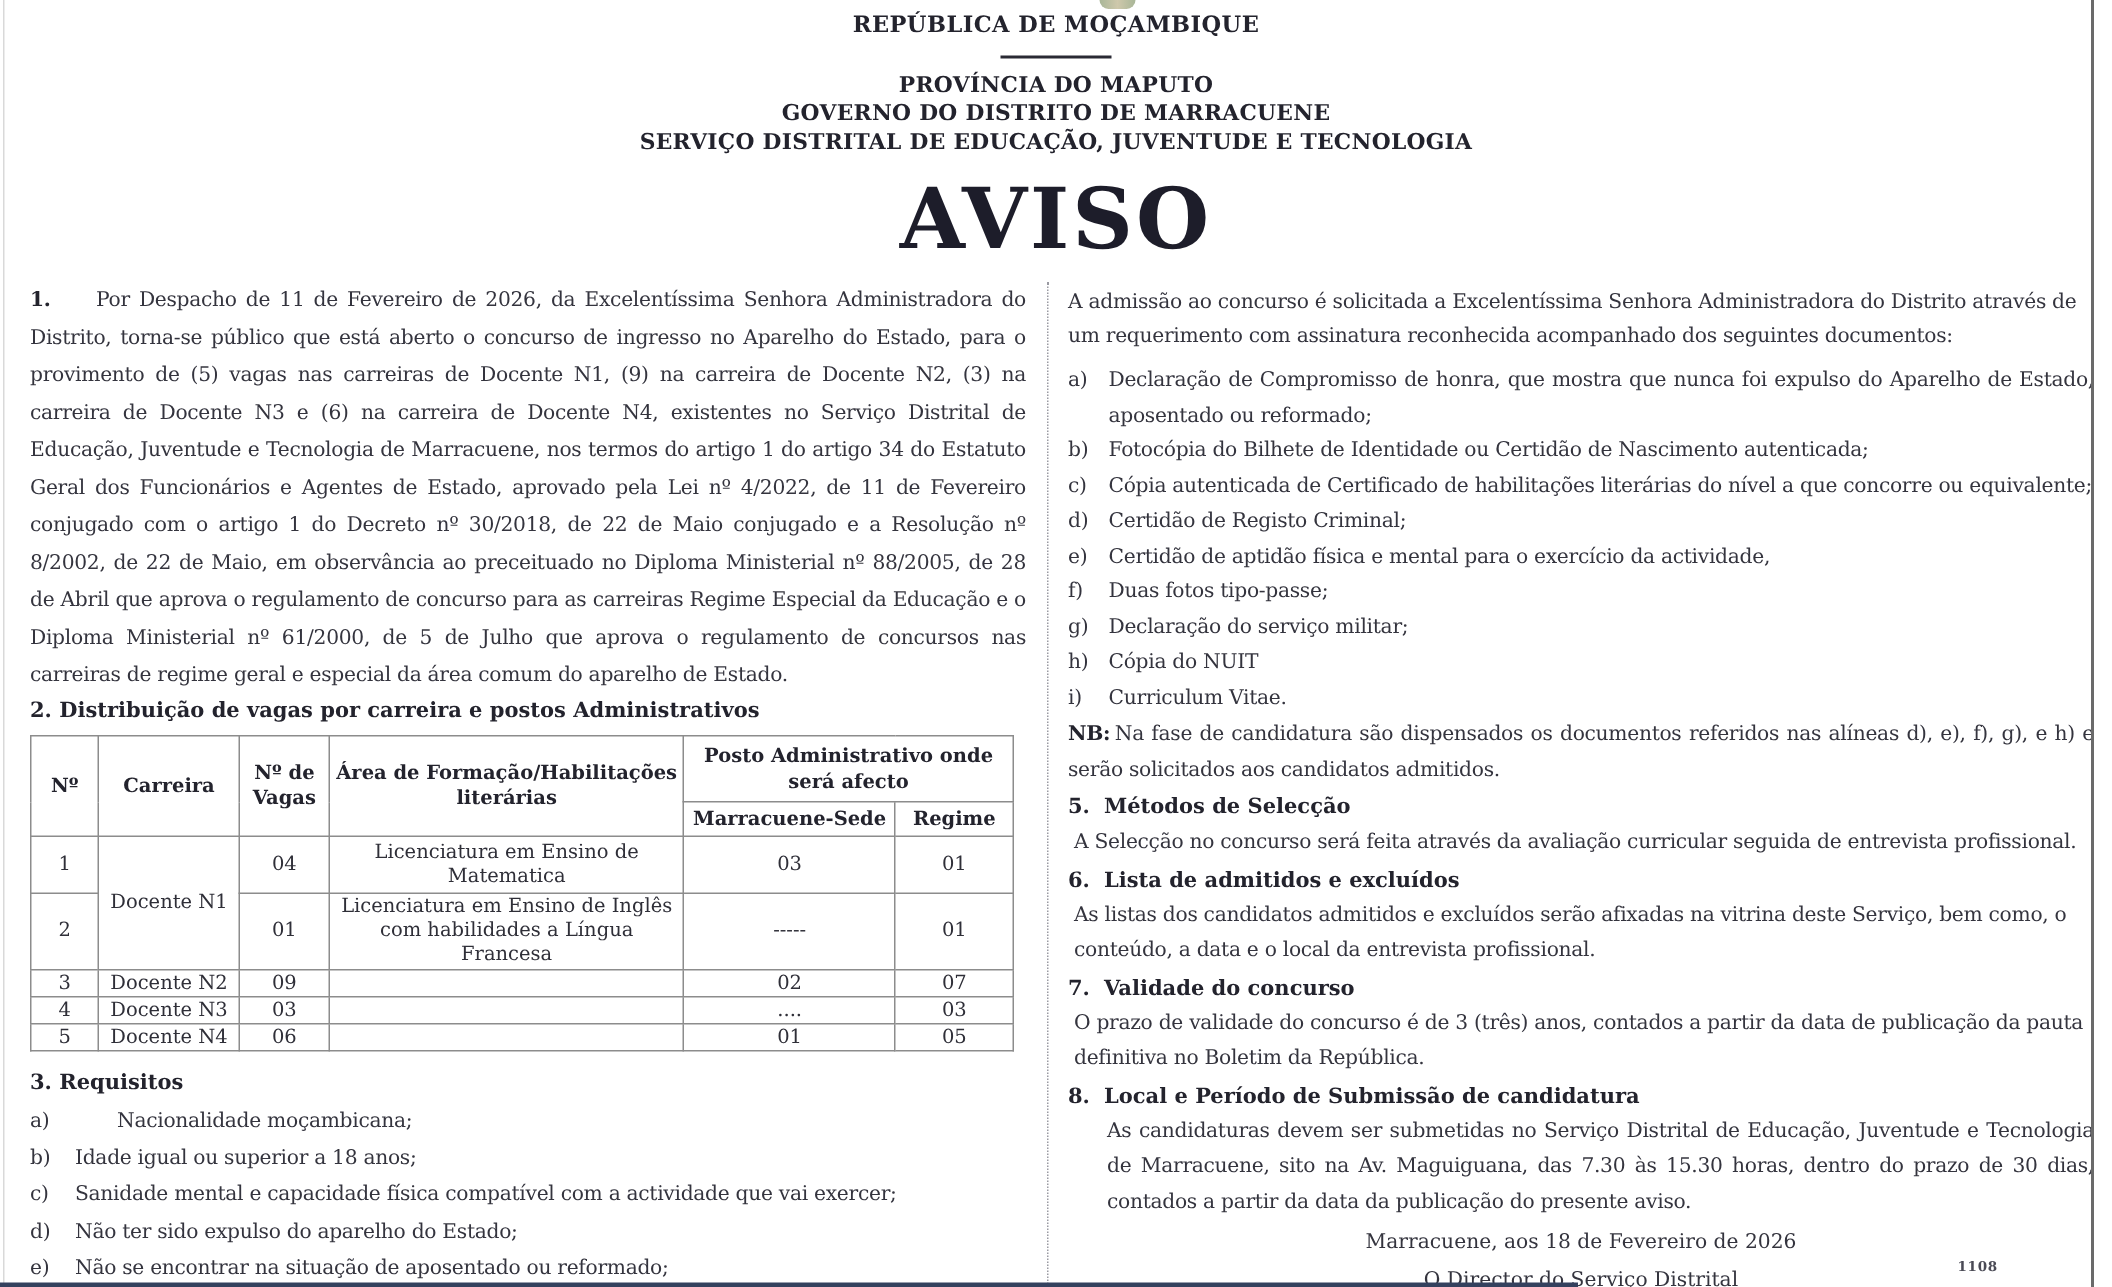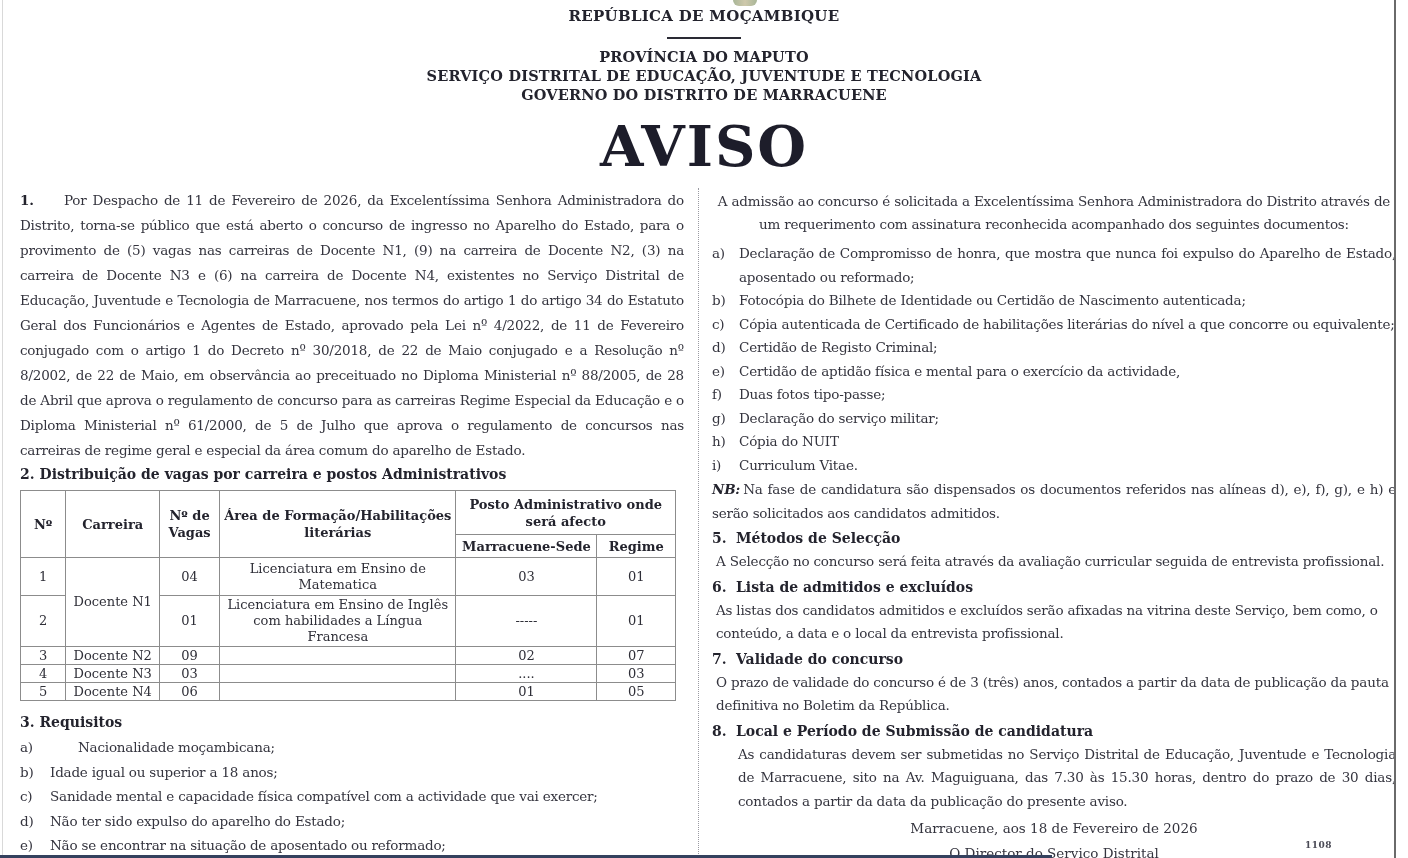--- a/index.html
+++ b/index.html
@@ -27,21 +27,21 @@
   .title{font-size:56px;font-weight:bold;letter-spacing:2px;margin-top:16px;line-height:52px;color:#1d1d2a;}
 
   
   .cols{display:flex;margin:16px 12px 0 20px;min-height:660px;}
   .col{box-sizing:border-box;}
   .col.left{width:678px;padding-right:14px;}
   .col.right{flex:1;border-left:1px dotted #9a9aa2;padding-left:13px;}
 
   p{margin:0;}
   .just{text-align:justify;}
-  .b{font-weight:bold;color:#23232d;font-style:italic;}
+  .b{font-weight:bold;color:#23232d;}
 
   
   .p1{font-size:13.5px;line-height:25px;letter-spacing:-0.2px;}
   .pnum{font-weight:bold;display:inline-block;width:44px;color:#23232d;}
   .shead{font-size:14px;font-weight:bold;color:#23232d;line-height:22px;}
 
   table.vagas{border-collapse:collapse;width:656px;margin:5px 0 10px 0;font-size:13px;color:#2f2f38;}
   table.vagas th,table.vagas td{border:1px solid #8c8c8c;text-align:center;vertical-align:middle;padding:1px 4px;}
   table.vagas th{font-weight:bold;color:#23232d;line-height:17px;}
   .th-top{height:44px;}
@@ -52,21 +52,21 @@
   .c-area{width:246px;}.c-sede{width:144px;}.c-mach{width:74px;}
 
   .list{margin-top:2px;}
   .list .item{display:flex;font-size:13.5px;letter-spacing:-0.2px;}
   .req .item{line-height:24.5px;}
   .req .lt{width:30px;flex:none;}
   .req .item:first-child .tx{padding-left:28px;}
   .s3{margin-top:8px;}
 
   
-  .intro{font-size:13.5px;line-height:23px;letter-spacing:-0.2px;margin-top:2px;text-align:center;}
+  .intro{font-size:13.5px;line-height:23px;letter-spacing:-0.2px;margin-top:2px;}
   .docs{margin-top:6px;}
   .docs .item{line-height:23.5px;}
   .docs .lt{width:27px;flex:none;}
   .docs .tx{flex:1;text-align:justify;}
   .nb{font-size:13.5px;line-height:23.5px;letter-spacing:-0.2px;margin-top:1px;}
   .nb .b{margin-right:3px;}
   .rhead{font-size:14px;font-weight:bold;color:#23232d;line-height:24px;margin-top:1px;}
   .rhead .hnum{display:inline-block;width:24px;}
   .rbody{font-size:13.5px;line-height:23.5px;letter-spacing:-0.2px;padding-left:4px;}
   .s8body{padding-left:26px;text-align:justify;}
@@ -79,22 +79,22 @@
 <div class="page">
   <div class="edge-left"></div>
   <div class="edge-right"></div>
   <div class="bottom-rule"></div>
   <div class="emblem"></div>
 
   <header>
     <div class="h1">REPÚBLICA DE MOÇAMBIQUE</div>
     <div class="hrule"></div>
     <div class="h2">PROVÍNCIA DO MAPUTO</div>
+    <div class="h2">GOVERNO DO DISTRITO DE MARRACUENE</div>
     <div class="h2">SERVIÇO DISTRITAL DE EDUCAÇÃO, JUVENTUDE E TECNOLOGIA</div>
-    <div class="h2">GOVERNO DO DISTRITO DE MARRACUENE</div>
     <div class="title">AVISO</div>
   </header>
 
   <div class="cols">
 
     <div class="col left">
       <p class="p1 just"><span class="pnum">1.</span><span>Por Despacho de 11 de Fevereiro de 2026, da Excelentíssima Senhora Administradora do Distrito, torna-se público que está aberto o concurso de ingresso no Aparelho do Estado, para o provimento de (5) vagas nas carreiras de Docente N1, (9) na carreira de Docente N2, (3) na carreira de Docente N3 e (6) na carreira de Docente N4, existentes no Serviço Distrital de Educação, Juventude e Tecnologia de Marracuene, nos termos do artigo 1 do artigo 34 do Estatuto Geral dos Funcionários e Agentes de Estado, aprovado pela Lei nº 4/2022, de 11 de Fevereiro conjugado com o artigo 1 do Decreto nº 30/2018, de 22 de Maio conjugado e a Resolução nº 8/2002, de 22 de Maio, em observância ao preceituado no Diploma Ministerial nº 88/2005, de 28 de Abril que aprova o regulamento de concurso para as carreiras Regime Especial da Educação e o Diploma Ministerial nº 61/2000, de 5 de Julho que aprova o regulamento de concursos nas carreiras de regime geral e especial da área comum do aparelho de Estado.</span></p>
 
       <div class="shead">2. Distribuição de vagas por carreira e postos Administrativos</div>
 

